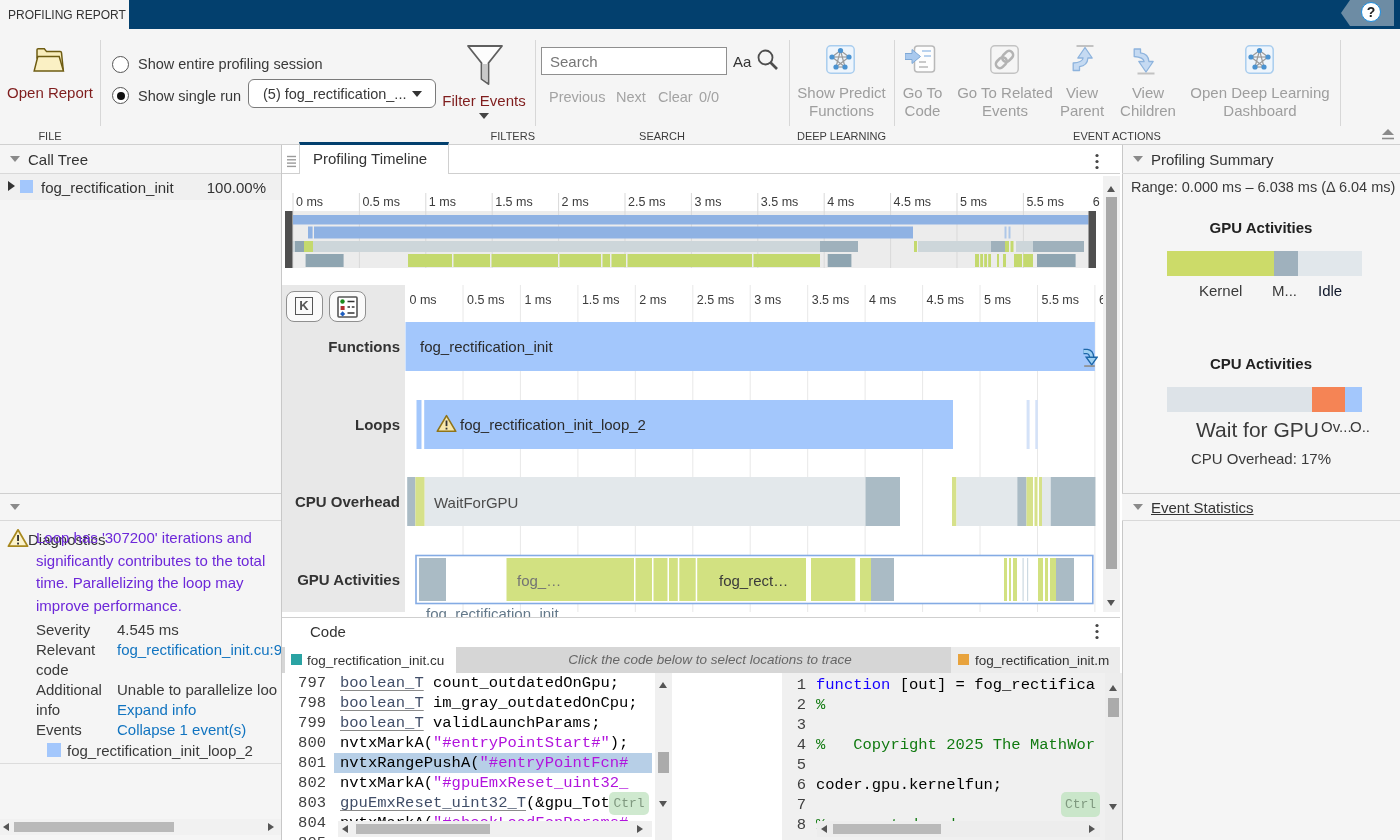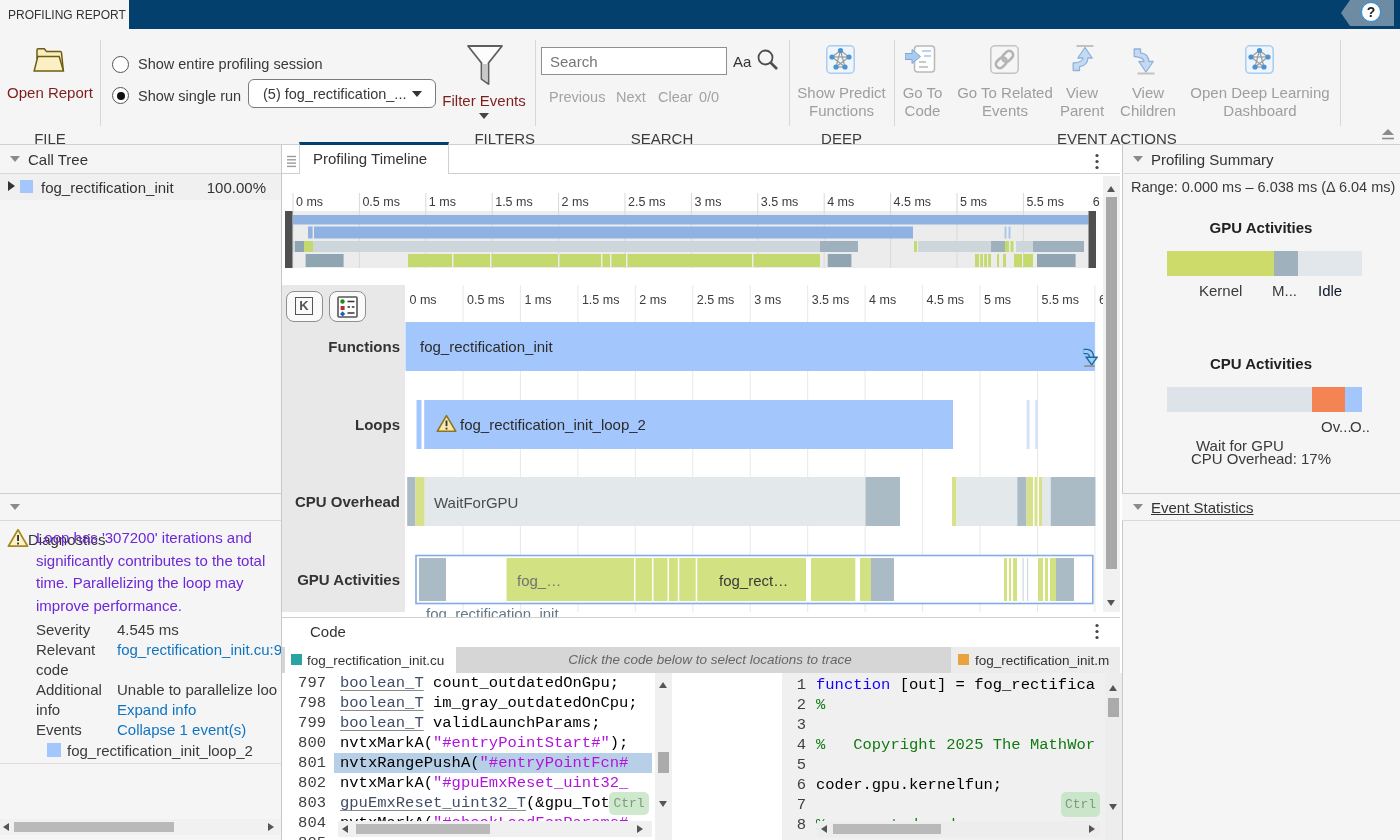--- a/index.html
+++ b/index.html
@@ -1,18 +1,18 @@
 <!DOCTYPE html>
 <html><head>
 <meta charset="utf-8">
 <style>
 html,body{margin:0;padding:0;}
 #app{position:relative;width:1400px;height:840px;background:#fff;font-family:"Liberation Sans",sans-serif;overflow:hidden;}
 .a{position:absolute;}
-.lbl{font-size:15px;color:#3c3c3c;}
+.lbl{font-size:11px;color:#3c3c3c;}
 .sep{width:1px;background:#d7d7d7;top:40px;height:86px;}
 .btntxt{font-size:15px;color:#7f1d1d;text-align:center;line-height:18px;}
 .dis{color:#9e9e9e;}
 .hdr{font-size:15px;color:#333;}
 .caret{width:0;height:0;border-left:5px solid transparent;border-right:5px solid transparent;border-top:6px solid #777;}
 .t{color:#414e68;text-decoration:underline;text-decoration-color:#8a8a8a;text-underline-offset:3px;}
 .s{color:#b113dd;}
 .k{color:#1500ff;}
 .c{color:#117a11;}
 </style>
@@ -499,21 +499,21 @@
   <div class="a" style="left:1167px;top:251px;width:107px;height:25px;background:#ccdb69;"></div>
   <div class="a" style="left:1274px;top:251px;width:24px;height:25px;background:#9fb1bd;"></div>
   <div class="a" style="left:1298px;top:251px;width:64px;height:25px;background:#e1e7eb;"></div>
   <div class="a" style="left:1199px;top:282px;font-size:15px;color:#3a3a3a;">Kernel</div>
   <div class="a" style="left:1272px;top:282px;font-size:15px;color:#3a3a3a;">M...</div>
   <div class="a" style="left:1318px;top:282px;font-size:15px;color:#0f172a;">Idle</div>
   <div class="a" style="left:1122px;top:355px;width:278px;text-align:center;font-size:15px;font-weight:bold;color:#222;">CPU Activities</div>
   <div class="a" style="left:1167px;top:387px;width:145px;height:25px;background:#dde3e8;"></div>
   <div class="a" style="left:1312px;top:387px;width:33px;height:25px;background:#f58455;"></div>
   <div class="a" style="left:1345px;top:387px;width:17px;height:25px;background:#a3c7fc;"></div>
-  <div class="a" style="left:1196px;top:418px;font-size:15px;color:#3a3a3a;margin-top:19px;">Wait for GPU</div>
+  <div class="a" style="left:1196px;top:418px;font-size:21px;color:#3a3a3a;">Wait for GPU</div>
   <div class="a" style="left:1321px;top:418px;font-size:15px;color:#3a3a3a;">Ov...</div>
   <div class="a" style="left:1350px;top:418px;font-size:15px;color:#3a3a3a;">O..</div>
   <div class="a" style="left:1122px;top:450px;width:278px;text-align:center;font-size:15px;color:#3a3a3a;">CPU Overhead: 17%</div>
 
   <div class="a" style="left:1122px;top:493px;width:278px;height:28px;border-top:1px solid #cfcfcf;border-bottom:1px solid #d9d9d9;background:#f5f5f5;box-sizing:border-box;"></div>
   <div class="a" style="left:1133px;top:504px;width:0;height:0;border-left:5.5px solid transparent;border-right:5.5px solid transparent;border-top:6.5px solid #8a8a8a;"></div>
   <div class="a hdr" style="left:1151px;top:499px;text-decoration:underline;">Event Statistics</div>
 </div>
 
 </body></html>

